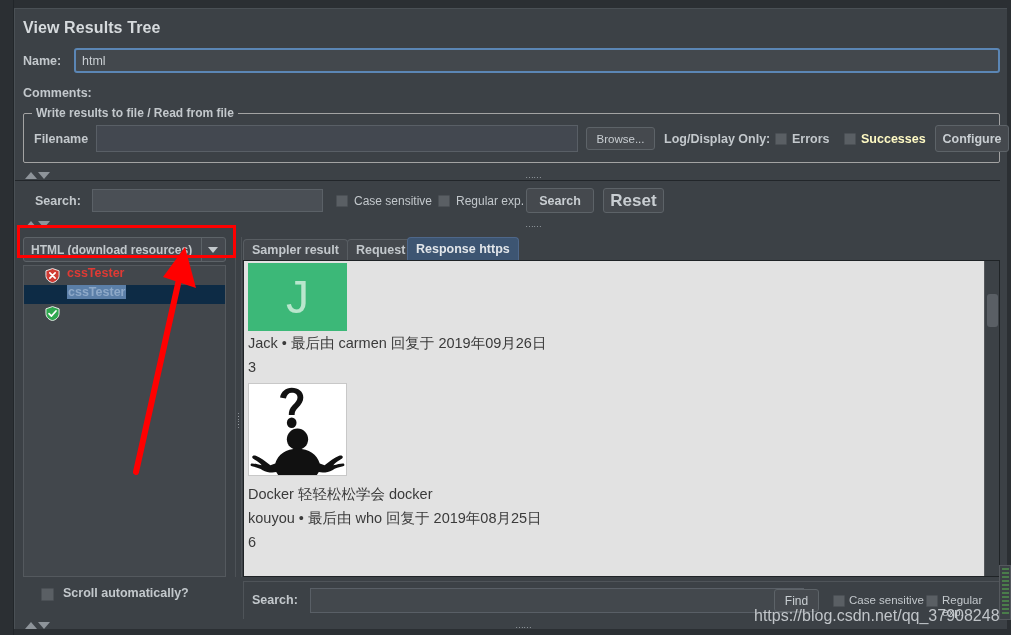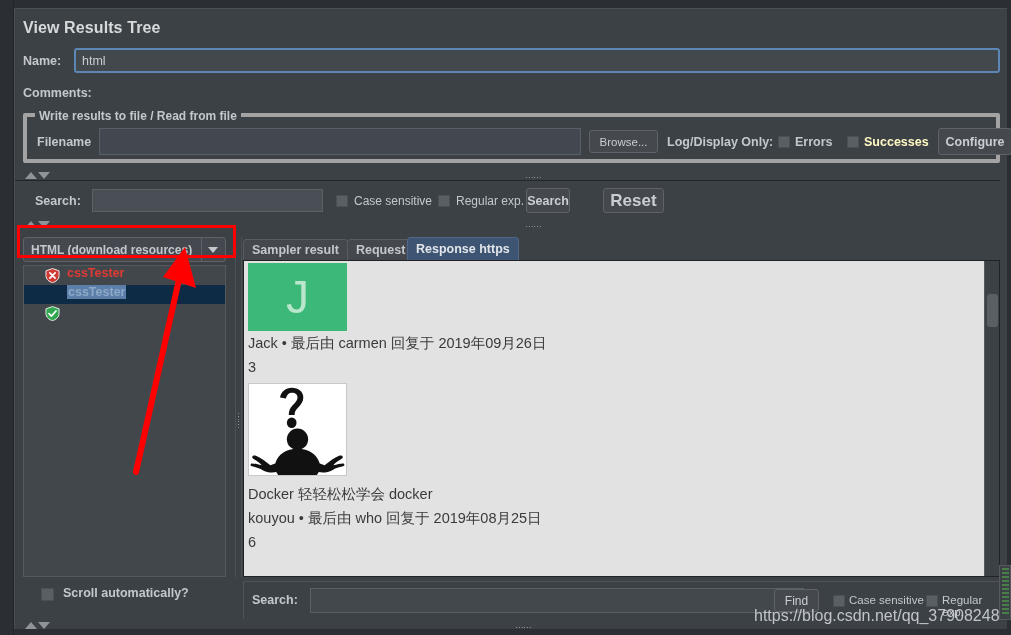--- a/index.html
+++ b/index.html
@@ -88,21 +88,21 @@
     font-family: "Liberation Sans", sans-serif;
     padding: 0 4px;
     outline: none;
   }
 
   
   .group-box {
     position: absolute;
     left: 8px; top: 104px;
     width: 977px; height: 50px;
-    border: 4px solid #a3a3a3;
+    border: 1px solid #a3a3a3;
     border-radius: 2px;
   }
   .group-title {
     position: absolute;
     left: 8px; top: -8px;
     background: #3c4146;
     padding: 0 4px;
     font-size: 12px;
     color: #c3c8cc;
     font-weight: bold;
@@ -213,21 +213,21 @@
     font-family: "Liberation Sans", sans-serif;
     padding: 0 5px;
     outline: none;
   }
   .cb-case1 { position: absolute; left: 313px; top: 11px; }
   .case1-label { position: absolute; left: 331px; top: 10px; font-size: 12px; color: #c3c8cc; }
   .cb-reg1 { position: absolute; left: 415px; top: 11px; }
   .reg1-label { position: absolute; left: 433px; top: 10px; font-size: 12px; color: #c3c8cc; }
   .btn-search {
     position: absolute; left: 503px; top: 4px;
-    width: 44px; height: 25px;
+    width: 68px; height: 25px;
     font-size: 12.5px; font-weight: bold;
   }
   .btn-reset {
     position: absolute; left: 580px; top: 4px;
     width: 61px; height: 25px;
     font-size: 17px; font-weight: bold;
   }
 
   
   .tree-col {

